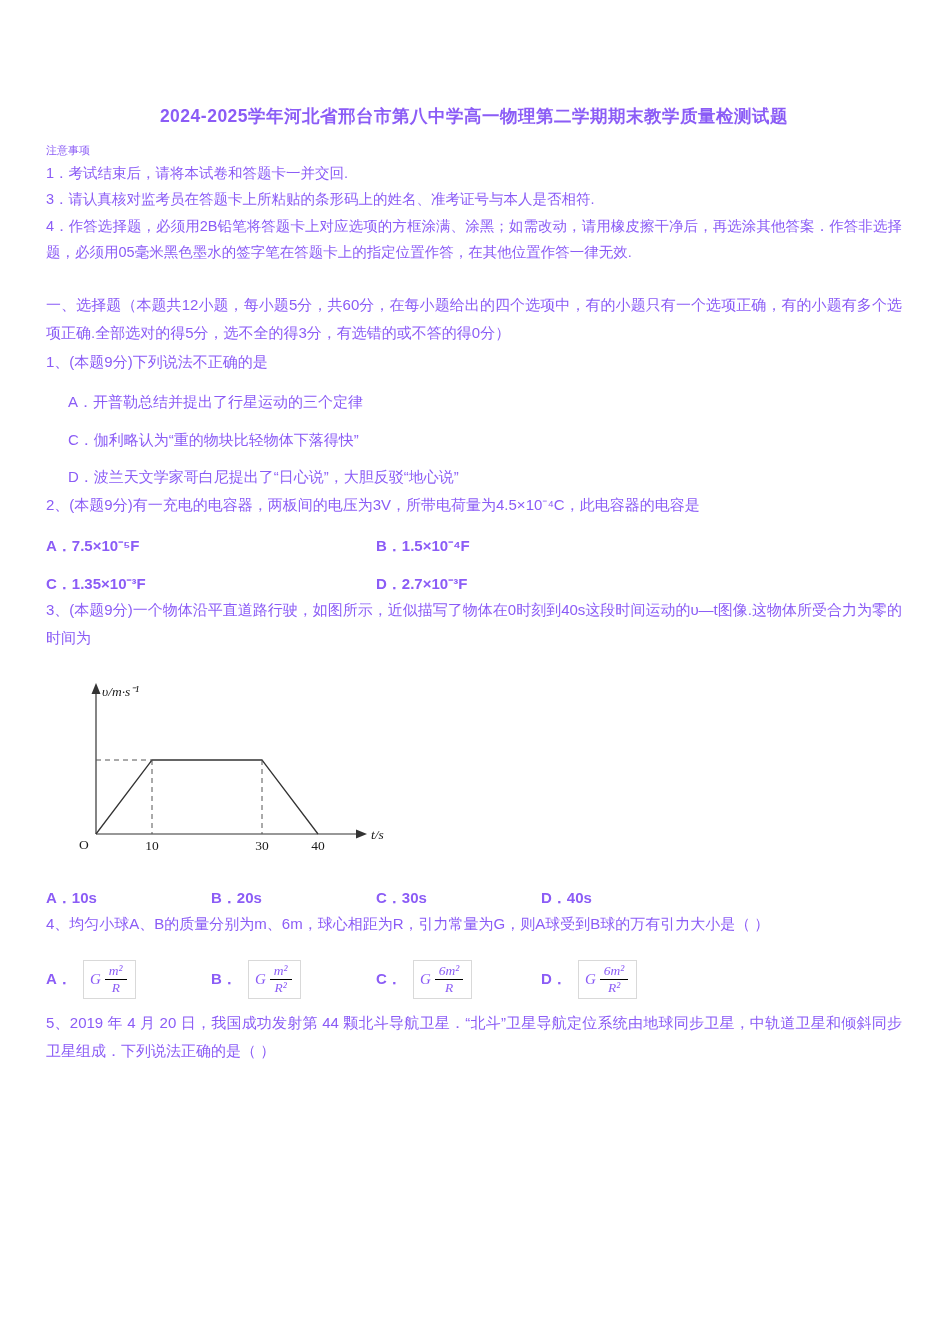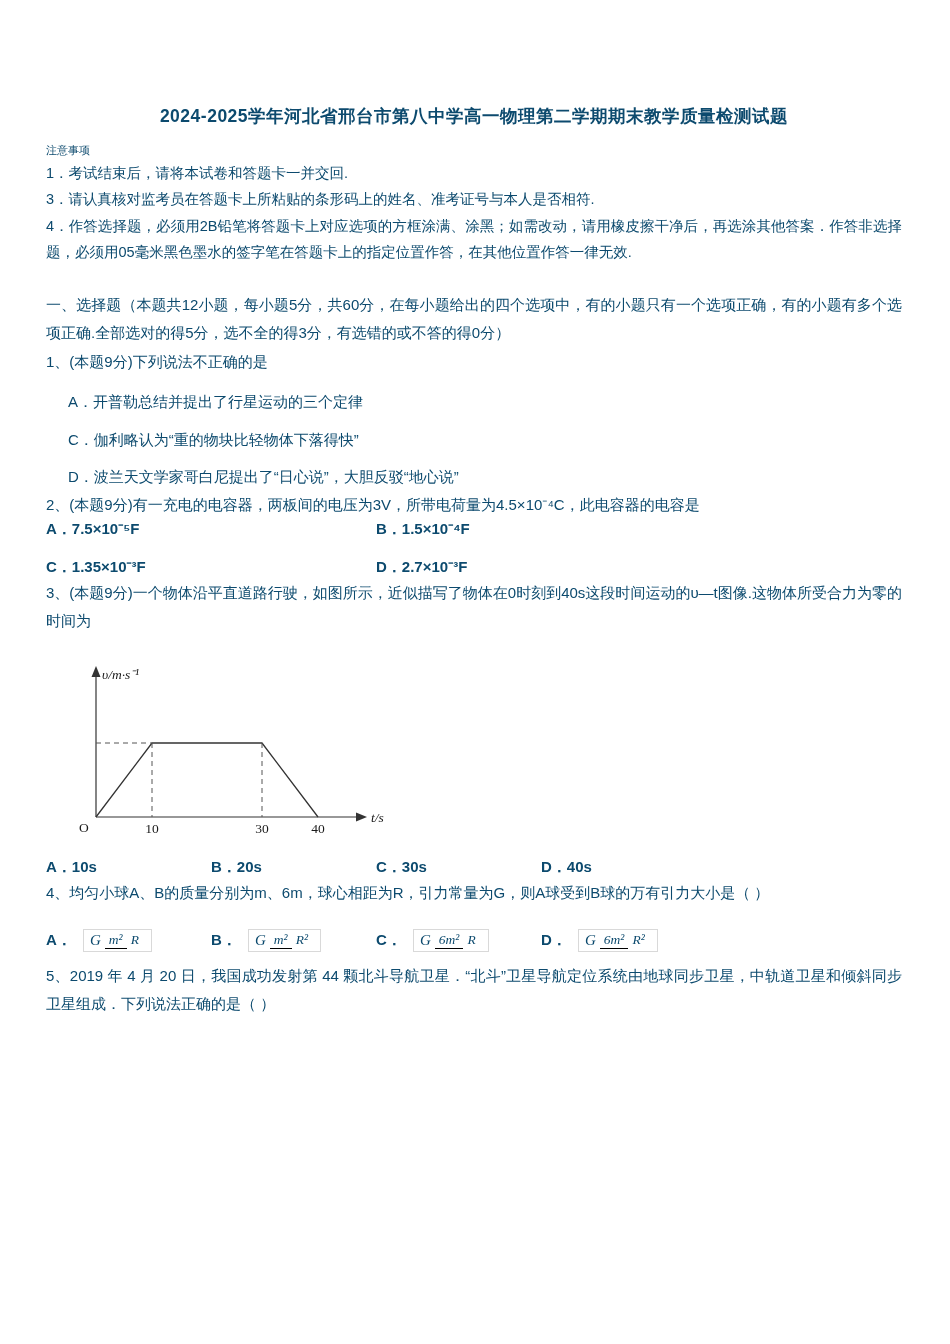--- a/index.html
+++ b/index.html
@@ -1,49 +1,49 @@
 <!DOCTYPE html>
 <html><head>
 <meta charset="utf-8">
 <style>
   * { margin:0; padding:0; box-sizing:border-box; }
   html,body { background:#ffffff; }
   .page {
     width:950px; min-height:1344px; margin:0 auto; background:#fff;
     padding:104px 48px 60px 46px;
     font-family:"Liberation Sans", sans-serif;
-    color:#0c4a6e; font-size:15px;
+    color:#8b5cf6; font-size:15px;
   }
   .title {
     font-size:17.5px; font-weight:bold; text-align:center;
     letter-spacing:0.5px; margin-bottom:13px;
   }
   .notice-heading { font-size:11px; line-height:1.7; }
   .notice-item { font-size:14.5px; line-height:1.83; text-align:justify; }
   .section-heading { margin-top:25px; line-height:1.85; text-align:justify; }
   .question { margin-top:2px; }
   .stem { line-height:1.85; text-align:justify; }
   .opt-line { line-height:1.5; margin-top:15px;margin-left:22px; }
   .opt-grid-2 {
     display:grid; grid-template-columns:330px auto;
-    row-gap:17px; font-weight:bold;
+    row-gap:17px; margin-top:17px; font-weight:bold;
   }
   .opt-grid-4 {
     display:grid; grid-template-columns:165px 165px 165px auto;
-    margin-top:17px; font-weight:bold; align-items:center;
+    margin-top:31px; font-weight:bold; align-items:center;
   }
   .frac-row { margin-top:22px; margin-bottom:10px; }
   .opt-label { font-weight:bold; margin-right:7px; }
   .formula {
     display:inline-flex; align-items:center; gap:4px;
     border:1px solid #d9d9d9; padding:2px 8px 2px 6px;
     font-family:"Liberation Serif", serif; font-style:italic;
     font-weight:normal; font-size:15px; background:#fff;
   }
-  .frac { display:inline-flex; flex-direction:row; align-items:center; line-height:1.2; font-size:13.5px;justify-content:flex-end; }
+  .frac { display:inline-flex; flex-direction:column; align-items:center; line-height:1.2; font-size:13.5px;justify-content:flex-end; }
   .frac .num { border-bottom:1px solid #000; padding:0 4px; }
   .frac .den { padding:0 4px; }
   .vt-graph { margin:24px 0 6px 14px; display:block; }
   .svg-num { font-family:"Liberation Serif", serif; font-size:13.5px; fill:#1a1a1a; }
   .svg-var { font-family:"Liberation Serif", serif; font-size:13.5px; fill:#1a1a1a; font-style:italic; }
 </style>
 </head>
 <body>
 
 <div class="page">

